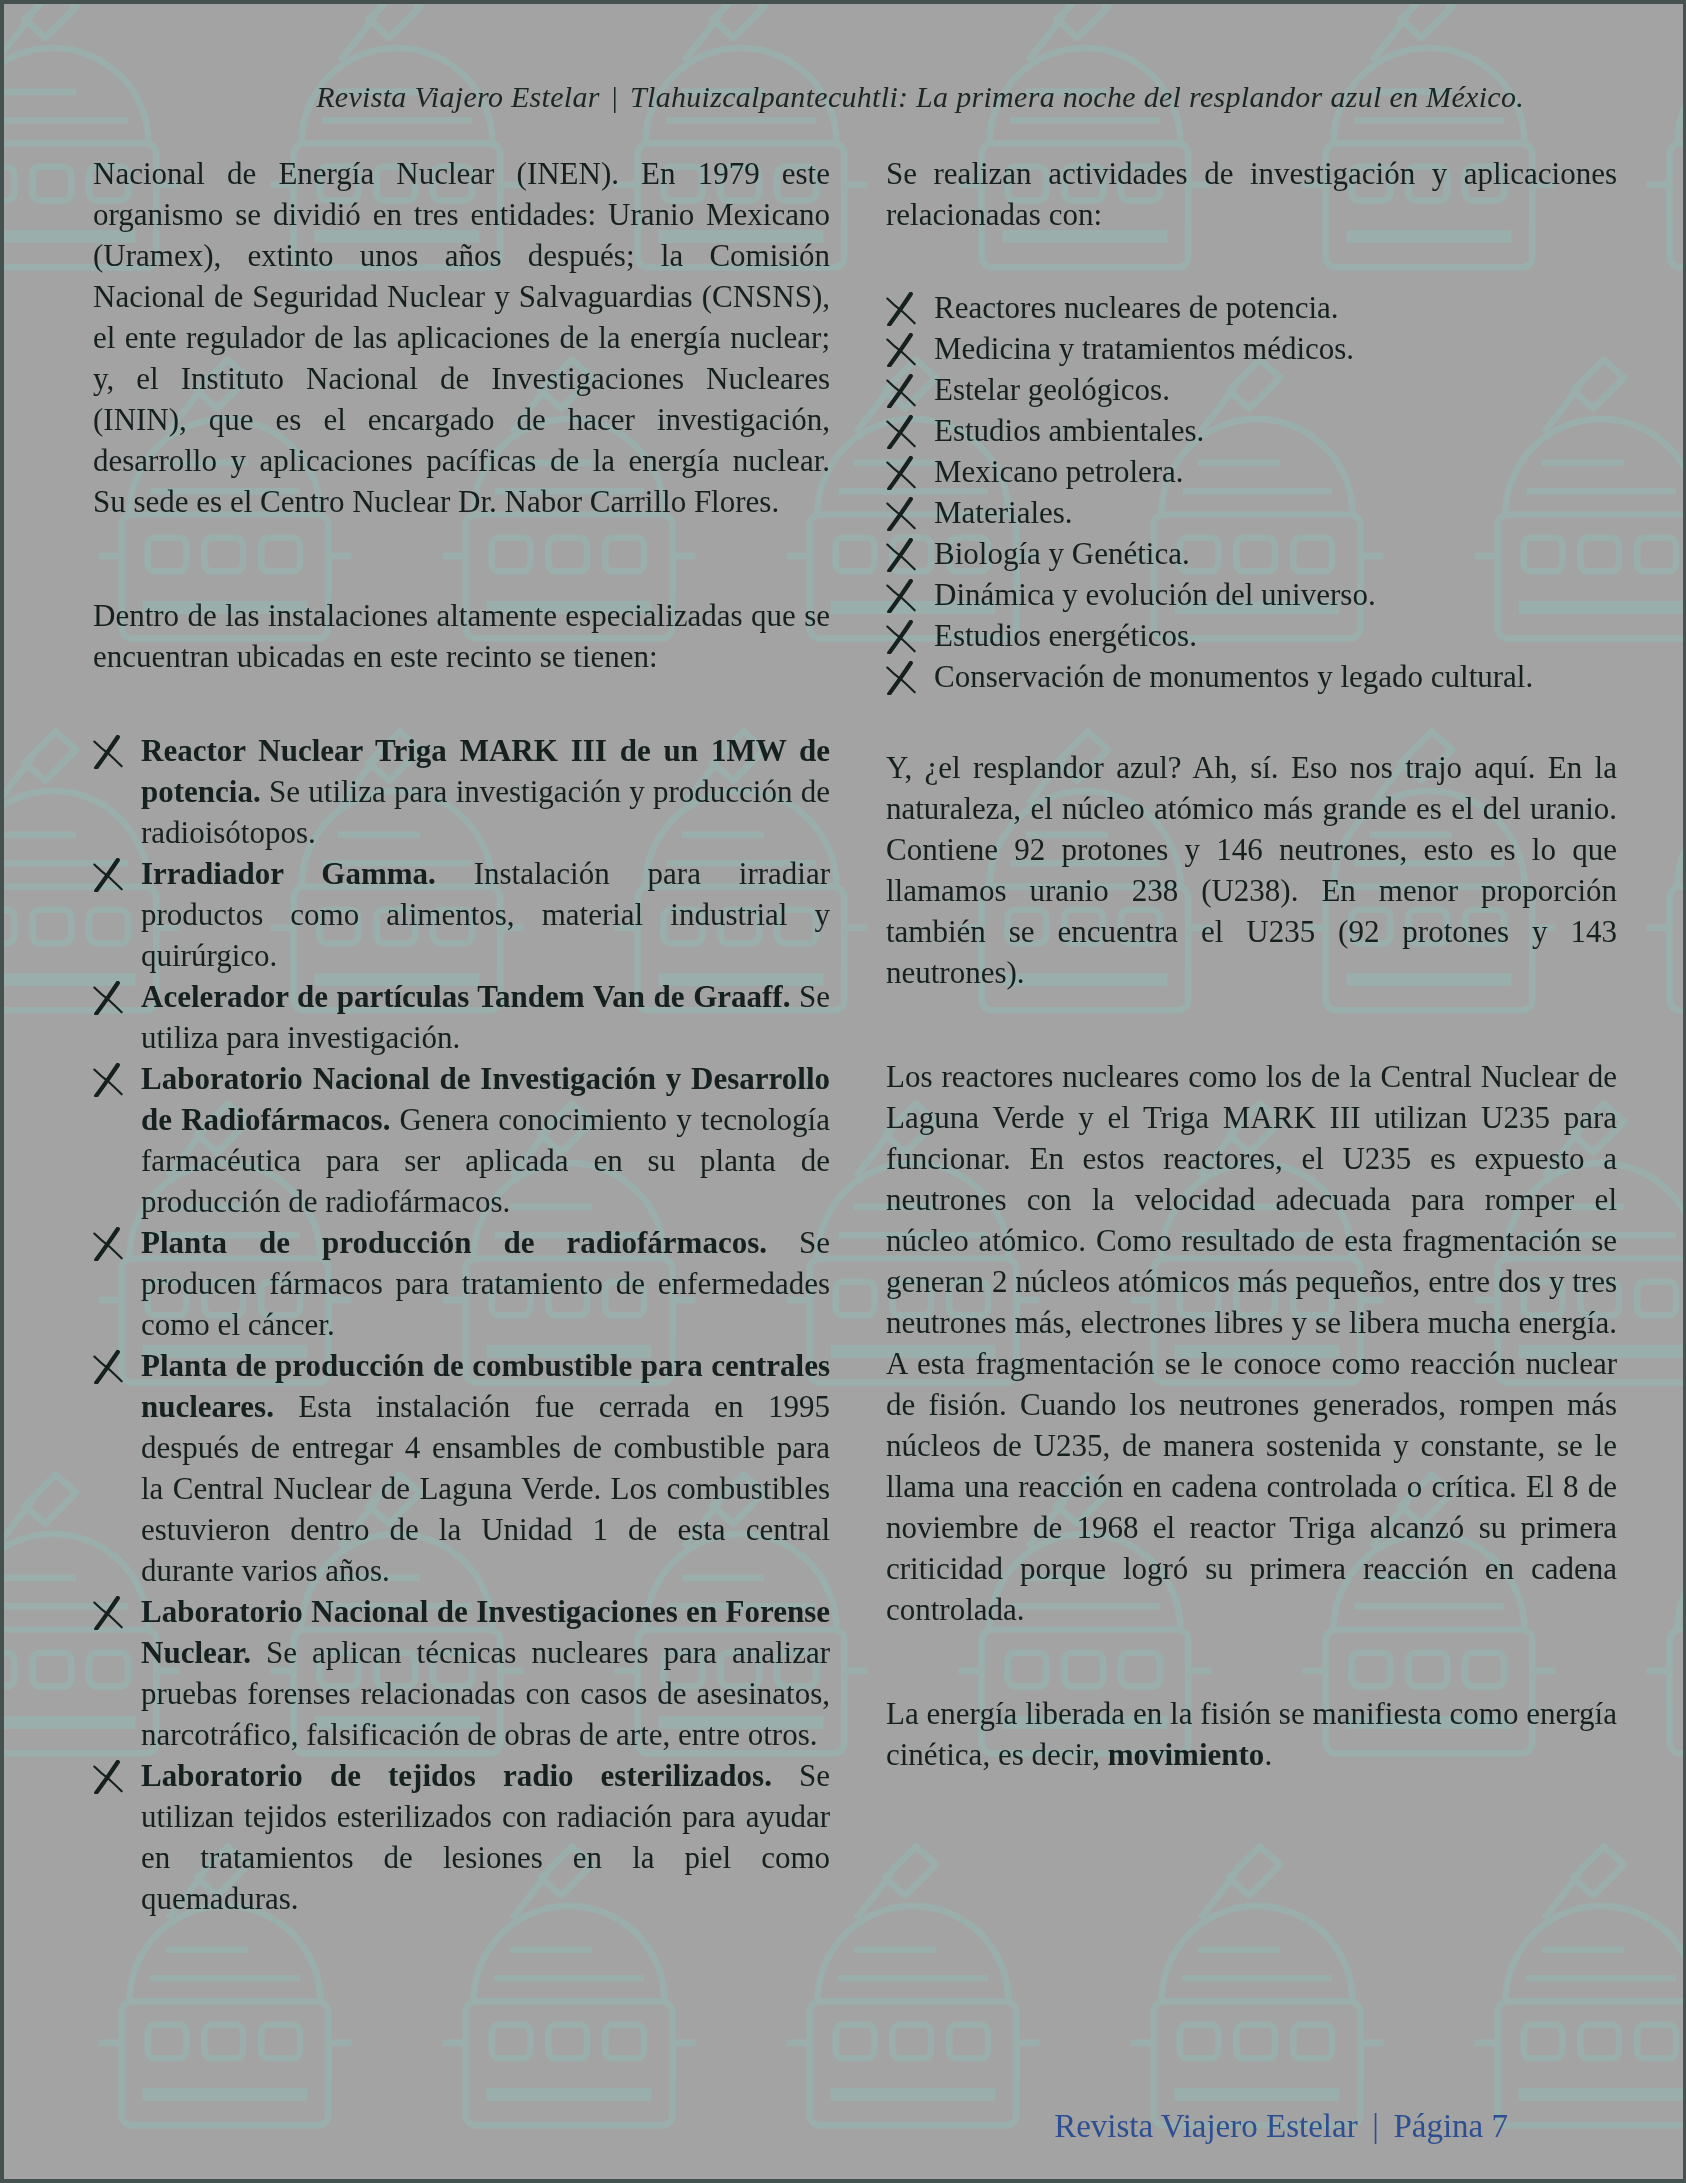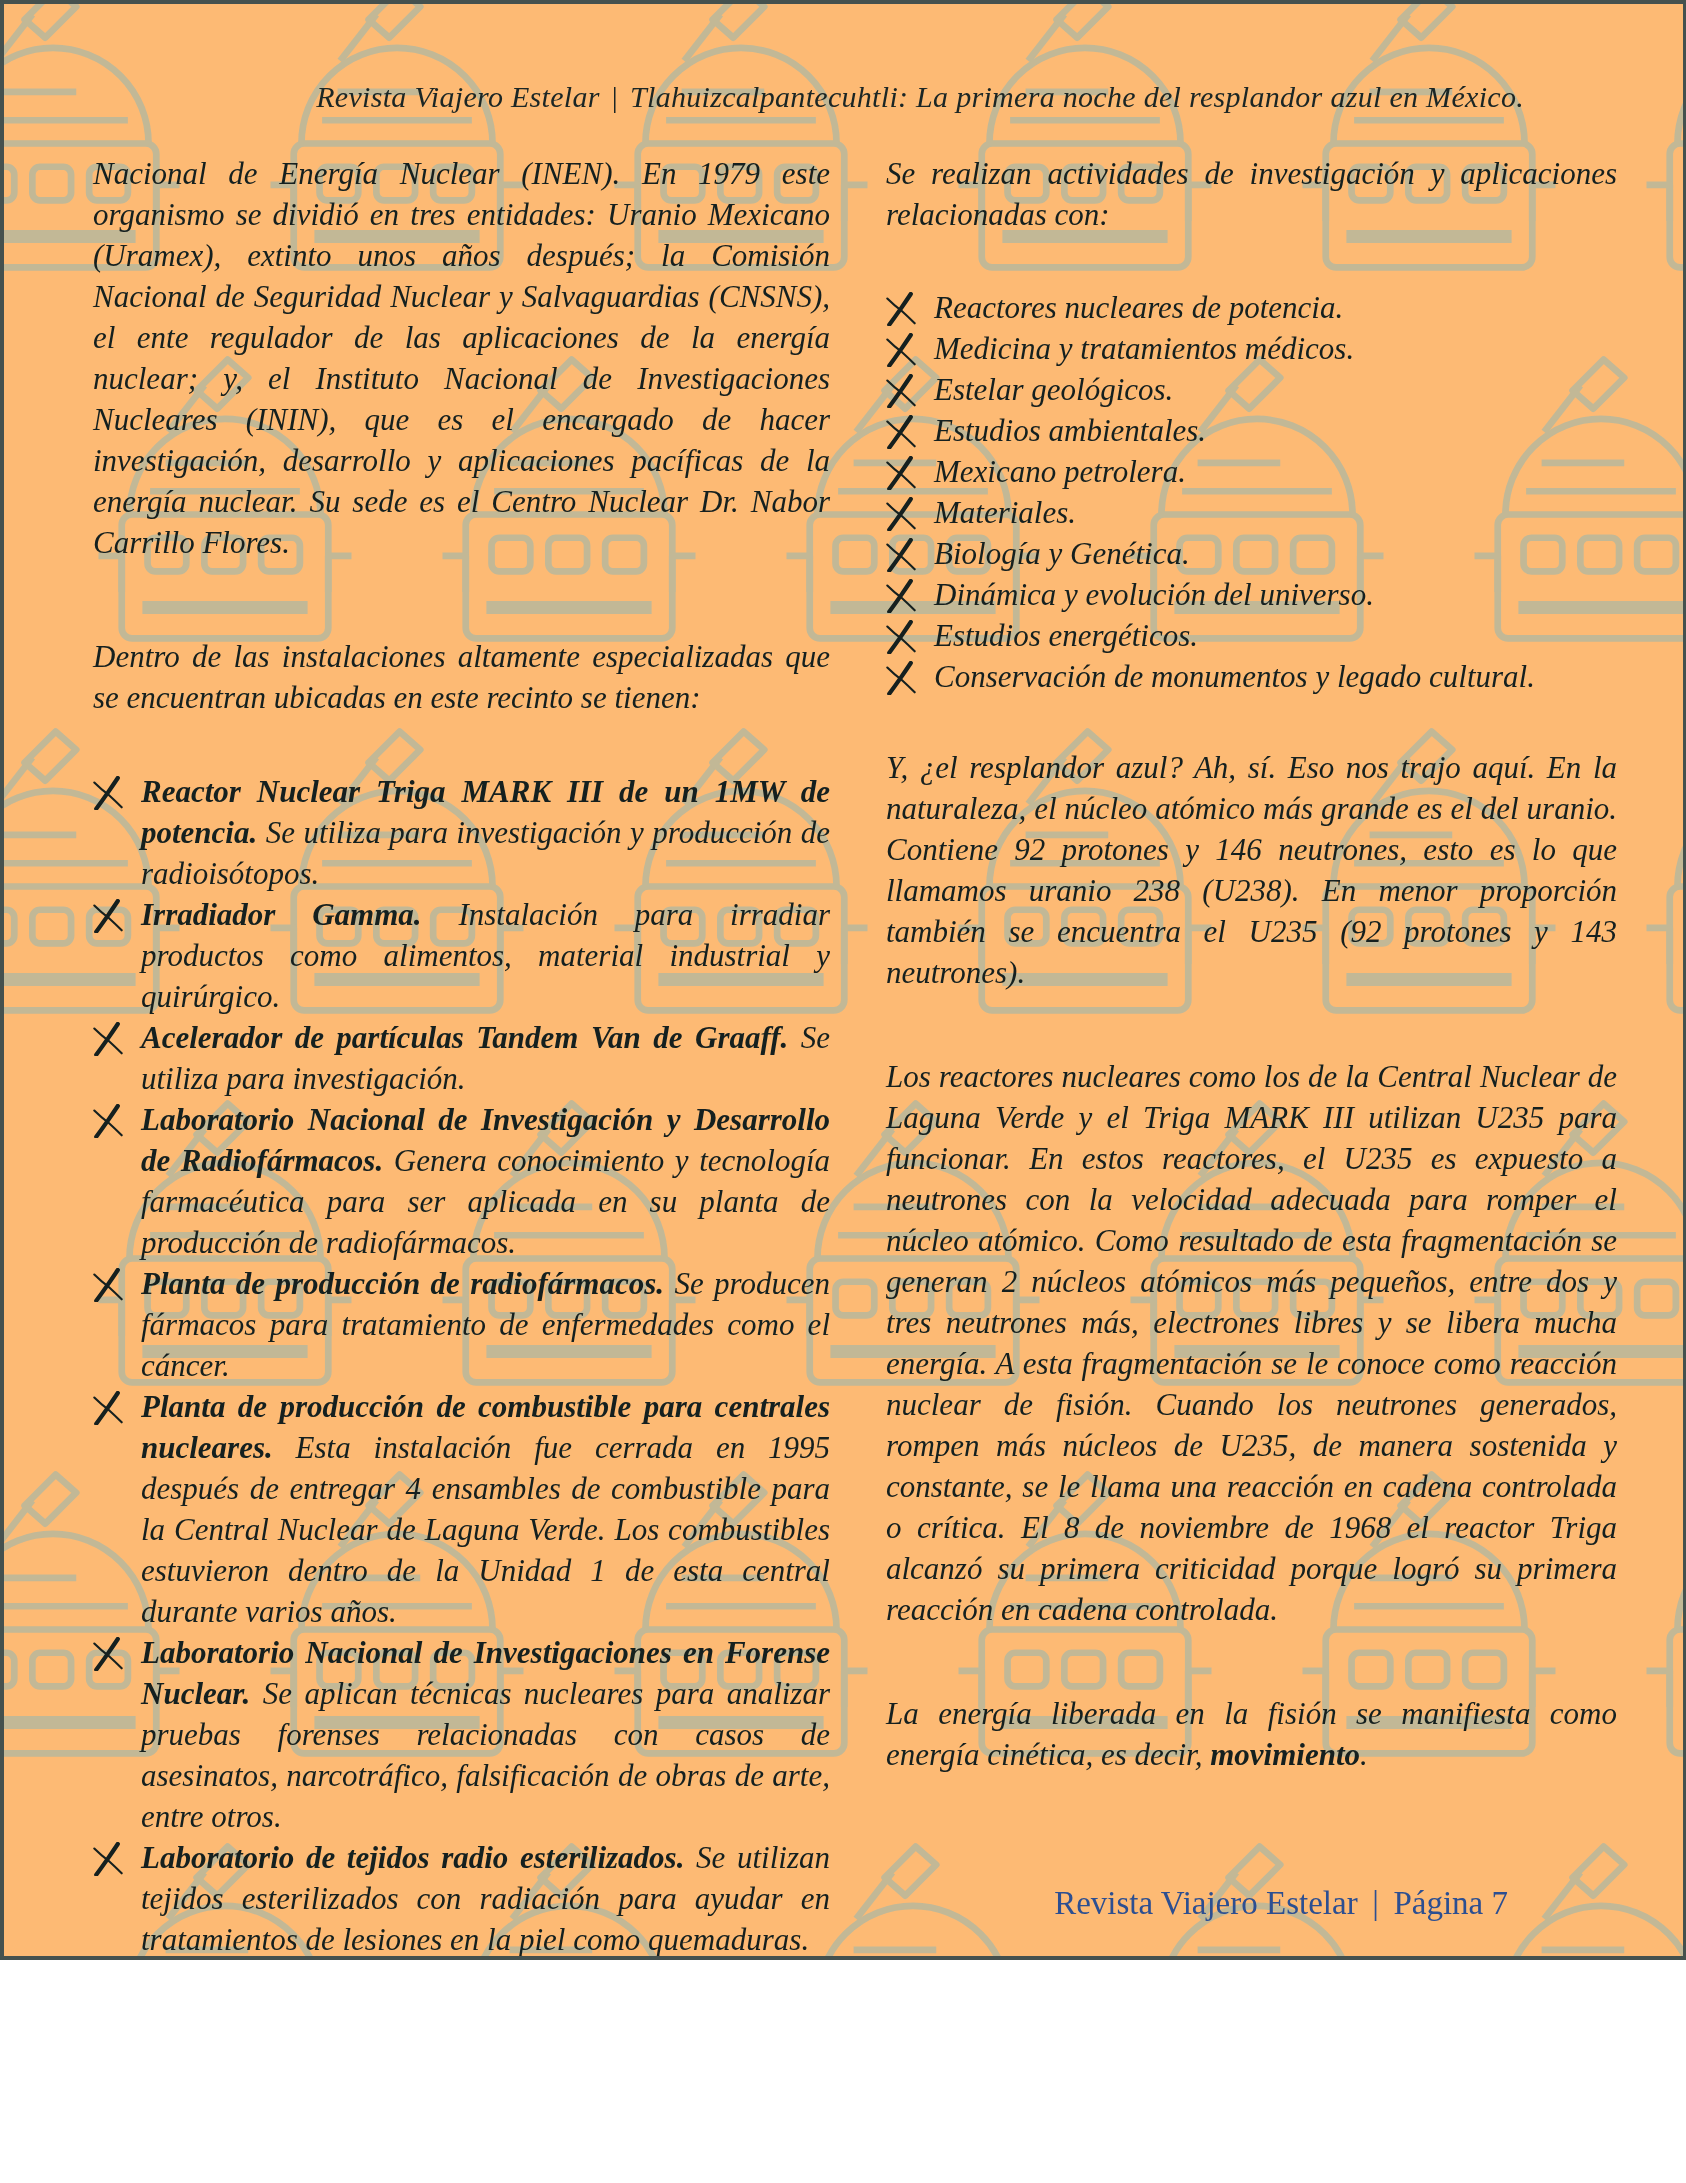--- a/index.html
+++ b/index.html
@@ -1,21 +1,21 @@
 <!DOCTYPE html>
 <html style="font-size:10.6px"><head>
 <meta charset="utf-8">
 <style>
   html, body { margin: 0; padding: 0; }
   .page {
     position: relative;
     width: 1687px;
-    height: 1960px;
+    height: 2183px;
     box-sizing: border-box;
-    background: #fdba74;
+    background: #a3a3a3;
     border: 4px solid #45514e;
     overflow: hidden;
     font-family: "Liberation Serif", serif;
     color: #15201f;
   }
   .watermark {
     position: absolute; inset: 0;
     z-index: 0;
     pointer-events: none;
   }
@@ -33,21 +33,20 @@
     font-size: 30px;
     line-height: 38px;
     color: #1b2625;
     letter-spacing: 0.3px;
   }
   .header .sep { padding: 0 12px; font-style: normal; }
   .columns {
     display: flex;
     gap: 56px;
     margin-top: 37px;
-    font-style: italic;
   }
   .col { font-size: 31px; line-height: 41px; text-align: justify; }
   .col.left  { width: 737px; }
   .col.right { width: 731px; }
   .col p { margin: 0; }
   p.sp1 { margin-top: 73px; }
   p.sp2 { margin-top: 63px; }
   p.sp3 { margin-top: 50px; }
   ul.star-list {
     list-style: none;

